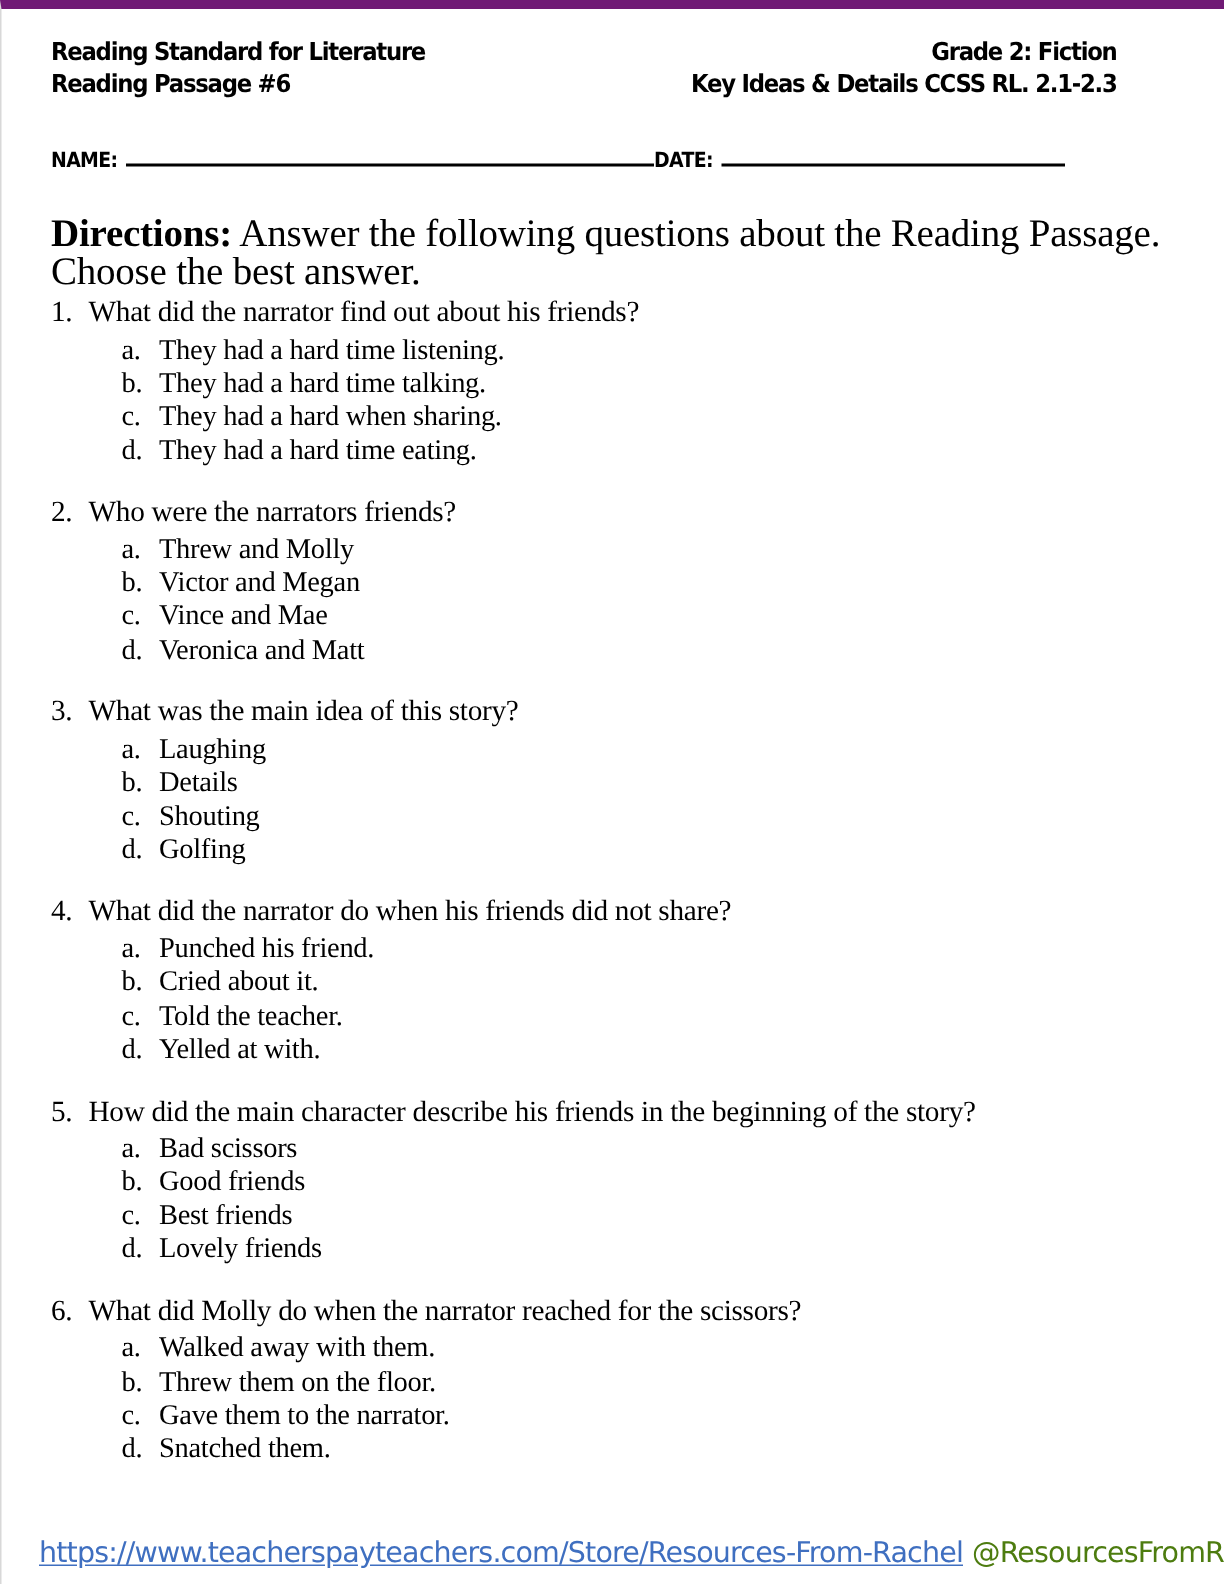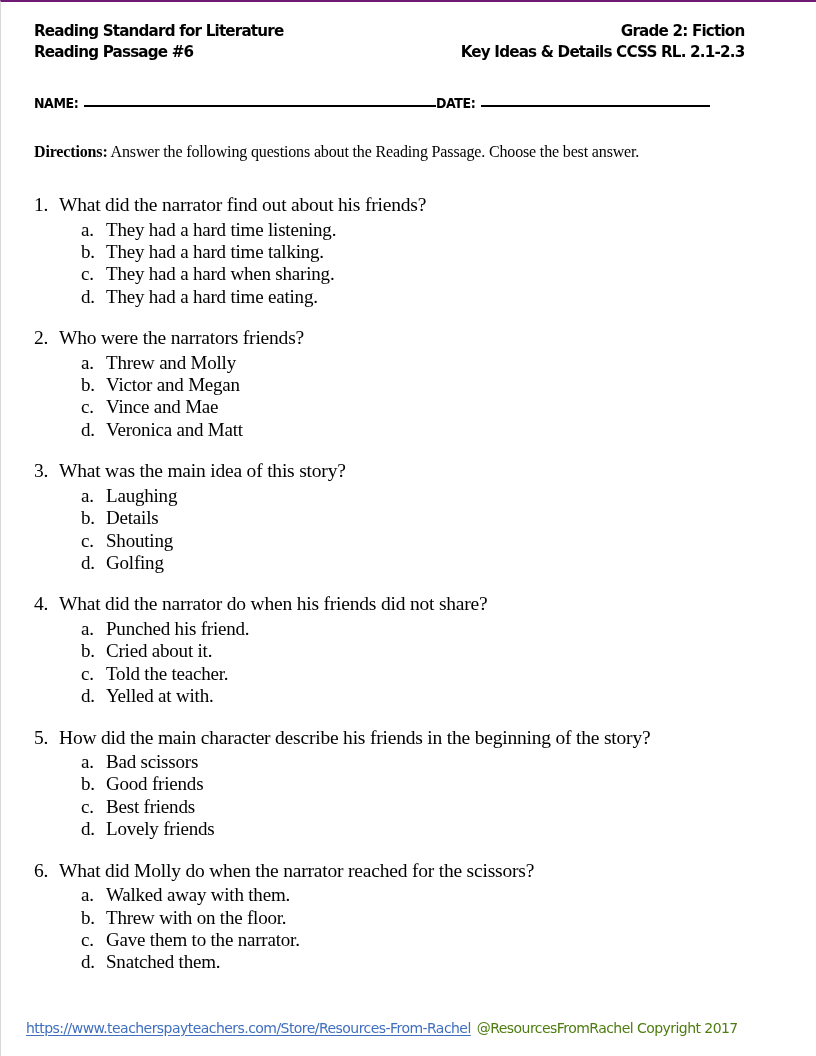--- a/index.html
+++ b/index.html
@@ -11,21 +11,21 @@
     font-family: "Liberation Serif", "DejaVu Serif", serif;
     color: #000000;
   }
 
   .page {
     position: relative;
     width: 816px;
     height: 1056px;
     background: #ffffff;
     box-sizing: border-box;
-    border-top: 2px solid #701a75;
+    border-top: 6px solid #701a75;
     border-left: 1px solid #d8d8d8;
     overflow: hidden;
   }
 
   
   .header {
     position: absolute;
     top: 18px;
     left: 33px;
     right: 72px;
@@ -79,21 +79,21 @@
     margin: 0 0 4px 1px;
     height: 1px;
   }
 
   
   .directions {
     position: absolute;
     top: 137px;
     left: 33px;
     width: 740px;
-    font-size: 16px;
+    font-size: 26px;
     line-height: 25px;
     letter-spacing: -0.15px;
   }
   .directions b { font-weight: 700; }
 
   
   .questions {
     position: absolute;
     top: 190px;
     left: 33px;
@@ -136,21 +136,21 @@
     flex: 1 1 auto;
   }
 
   
   .footer {
     position: absolute;
     left: 25px;
     top: 1018px;
     right: 14px;
     font-family: "DejaVu Sans", "Liberation Sans", sans-serif;
-    font-size: 14px;
+    font-size: 19px;
     letter-spacing: -0.55px;
     white-space: nowrap;
     display: flex;
     align-items: baseline;
   }
   .footer-link {
     color: #3f6fc0;
     text-decoration: underline;
     text-underline-offset: 2px;
   }
@@ -312,21 +312,21 @@
           <span class="q-num">6.</span>
           <span class="q-text">What did Molly do when the narrator reached for the scissors?</span>
         </div>
         <div class="answers">
           <div class="a-row">
             <span class="a-letter">a.</span>
             <span class="a-text">Walked away with them.</span>
           </div>
           <div class="a-row">
             <span class="a-letter">b.</span>
-            <span class="a-text">Threw with on the floor.</span>
+            <span class="a-text">Threw them on the floor.</span>
           </div>
           <div class="a-row">
             <span class="a-letter">c.</span>
             <span class="a-text">Gave them to the narrator.</span>
           </div>
           <div class="a-row">
             <span class="a-letter">d.</span>
             <span class="a-text">Snatched them.</span>
           </div>
         </div>

